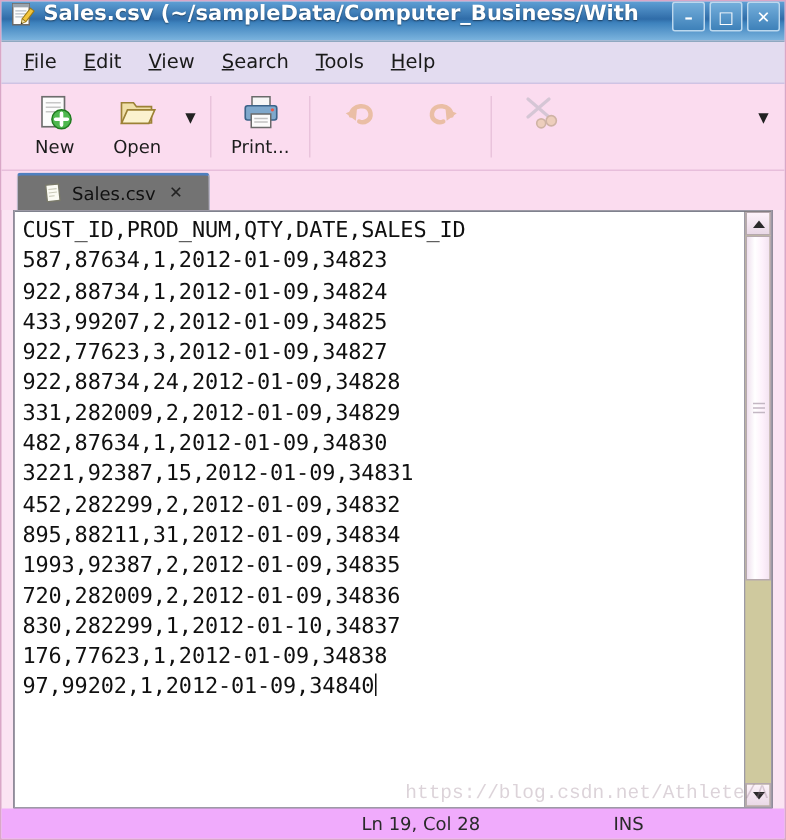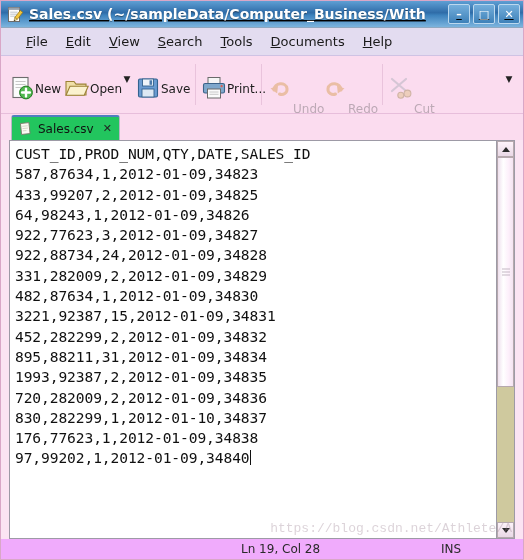--- a/index.html
+++ b/index.html
@@ -25,24 +25,22 @@
     flex-direction: column;
   }
 
   
   .titlebar {
     height: 27px;
     box-sizing: border-box;
     background: linear-gradient(to bottom, #5e9fd4 0%, #2f6ca8 45%, #3d82bd 55%, #7cb4de 100%);
     border-bottom: 1px solid #8fa8c0;
     display: flex;
-    align-items: center;
     padding: 0 3px 0 6px;
     overflow: hidden;
-    text-decoration: underline;
   }
   .title-icon {
     width: 17px;
     height: 17px;
     flex: 0 0 auto;
     margin-right: 5px;
     position: relative;
   }
   .title-text {
     flex: 1 1 auto;
@@ -77,21 +75,21 @@
   }
 
   
   .menubar {
     height: 28px;
     box-sizing: border-box;
     background: #e3dcf0;
     border-bottom: 1px solid #cfc3e4;
     display: flex;
     align-items: center;
-    padding-left: 16px;
+    padding-left: 6px;
   }
   .menu-item {
     font-size: 13px;
     color: #1a1a1a;
     padding: 3px 9px;
     white-space: nowrap;
   }
   .menu-item .mn {
     text-decoration: underline;
   }
@@ -102,20 +100,21 @@
     box-sizing: border-box;
     background: #fbdcef;
     border-bottom: 1px solid #e7bedb;
     display: flex;
     align-items: stretch;
     padding: 2px 6px 0 8px;
   }
   .tb-item {
     width: 55px;
     display: flex;
+    flex-direction: column;
     align-items: center;
     justify-content: flex-start;
     padding-top: 4px;
   }
   .tb-ico {
     width: 26px;
     height: 26px;
     position: relative;
     flex: 0 0 auto;
   }
@@ -151,28 +150,28 @@
     height: 26px;
     box-sizing: border-box;
     background: #fbdcef;
     display: flex;
     align-items: flex-end;
     padding-left: 10px;
   }
   .tab {
     height: 25px;
     box-sizing: border-box;
-    background: #22c55e;
+    background: #737373;
     border: 1px solid #b9b4c6;
     border-bottom: none;
     border-top: 2px solid #4f7fbf;
     border-radius: 3px 3px 0 0;
     display: flex;
     align-items: center;
-    padding: 0 7px;
+    padding: 0 17px;
     gap: 6px;
   }
   .tab-ico { width: 13px; height: 13px; position: relative; }
   .tab-lbl { font-size: 12px; color: #111; white-space: nowrap; }
   .tab-close {
     font-size: 11px;
     font-weight: bold;
     color: #222;
     margin-left: 3px;
     line-height: 1;
@@ -284,21 +283,21 @@
     flex: 0 0 auto;
     box-sizing: border-box;
     background: #f0abfc;
     display: flex;
     align-items: center;
     position: relative;
     font-size: 12px;
     color: #2a2a2a;
   }
   .status-pos { position: absolute; left: 240px; }
-  .status-ins { position: absolute; left: 408px; margin-left: 32px; }
+  .status-ins { position: absolute; left: 408px; }
 
   
   .ico-svg { display:block; width:100%; height:100%; }
 </style>
 </head>
 <body>
 
 <div class="window">
 
   <div class="titlebar">
@@ -325,21 +324,20 @@
       <div class="win-btn">✕</div>
     </div>
   </div>
 
   <div class="menubar">
     <div class="menu-item"><span class="mn">F</span><span>ile</span></div>
     <div class="menu-item"><span class="mn">E</span><span>dit</span></div>
     <div class="menu-item"><span class="mn">V</span><span>iew</span></div>
     <div class="menu-item"><span class="mn">S</span><span>earch</span></div>
     <div class="menu-item"><span class="mn">T</span><span>ools</span></div>
-    <div class="menu-item"><span class="mn">D</span><span>ocuments</span></div>
     <div class="menu-item"><span class="mn">H</span><span>elp</span></div>
   </div>
 
   <div class="toolbar">
 
     <div class="tb-item">
       <div class="tb-ico">
         <svg class="ico-svg" viewBox="0 0 26 26">
           <rect x="4" y="2.5" width="15" height="20" fill="#fcfcfc" stroke="#6d6d6d" stroke-width="1.1"></rect>
           <g stroke="#c7c7c7" stroke-width="1">
@@ -359,31 +357,20 @@
         <svg class="ico-svg" viewBox="0 0 26 26">
           <path d="M2 20 V6.5 h8 l2 2.6 h10 V20 z" fill="#f0dfa8" stroke="#9c8136" stroke-width="1.1"></path>
           <path d="M2 20.2 L6 11.2 h18.2 L20.2 20.2 z" fill="#fbf2cf" stroke="#9c8136" stroke-width="1.1"></path>
         </svg>
       </div>
       <div class="tb-lbl">Open</div>
     </div>
 
     <div class="tb-arrow menu-drop">▼</div>
 
-    <div class="tb-item">
-      <div class="tb-ico">
-        <svg class="ico-svg" viewBox="0 0 26 26">
-          <rect x="3.5" y="4" width="19" height="18" rx="1.4" fill="#6a9bd1" stroke="#33628f" stroke-width="1.1"></rect>
-          <rect x="7.5" y="4" width="11" height="7" fill="#eef4fa" stroke="#33628f" stroke-width="0.9"></rect>
-          <rect x="14.5" y="5.3" width="2.6" height="4.5" fill="#4a78aa"></rect>
-          <rect x="7" y="14" width="12" height="8" fill="#dde8f3" stroke="#33628f" stroke-width="0.9"></rect>
-        </svg>
-      </div>
-      <div class="tb-lbl">Save</div>
-    </div>
 
     <div class="tb-sep"></div>
 
     <div class="tb-item">
       <div class="tb-ico">
         <svg class="ico-svg" viewBox="0 0 26 26">
           <rect x="7" y="2.5" width="12" height="6" fill="#f6f6f6" stroke="#6a6a6a" stroke-width="1"></rect>
           <rect x="2.5" y="8.5" width="21" height="9.5" rx="1.6" fill="#7fa8cc" stroke="#3c6389" stroke-width="1.1"></rect>
           <rect x="6.5" y="14" width="13" height="9" fill="#fbfbfb" stroke="#6a6a6a" stroke-width="1"></rect>
           <g stroke="#c2c2c2" stroke-width="0.9">
@@ -452,22 +439,22 @@
       </div>
       <div class="tab-lbl">Sales.csv</div>
       <div class="tab-close">✕</div>
     </div>
   </div>
 
   <div class="editor-wrap">
     <div class="editor" id="editor">
         <div class="line">CUST_ID,PROD_NUM,QTY,DATE,SALES_ID</div>
         <div class="line">587,87634,1,2012-01-09,34823</div>
+        <div class="line">922,88734,1,2012-01-09,34824</div>
         <div class="line">433,99207,2,2012-01-09,34825</div>
-        <div class="line">64,98243,1,2012-01-09,34826</div>
         <div class="line">922,77623,3,2012-01-09,34827</div>
         <div class="line">922,88734,24,2012-01-09,34828</div>
         <div class="line">331,282009,2,2012-01-09,34829</div>
         <div class="line">482,87634,1,2012-01-09,34830</div>
         <div class="line">3221,92387,15,2012-01-09,34831</div>
         <div class="line">452,282299,2,2012-01-09,34832</div>
         <div class="line">895,88211,31,2012-01-09,34834</div>
         <div class="line">1993,92387,2,2012-01-09,34835</div>
         <div class="line">720,282009,2,2012-01-09,34836</div>
         <div class="line">830,282299,1,2012-01-10,34837</div>

